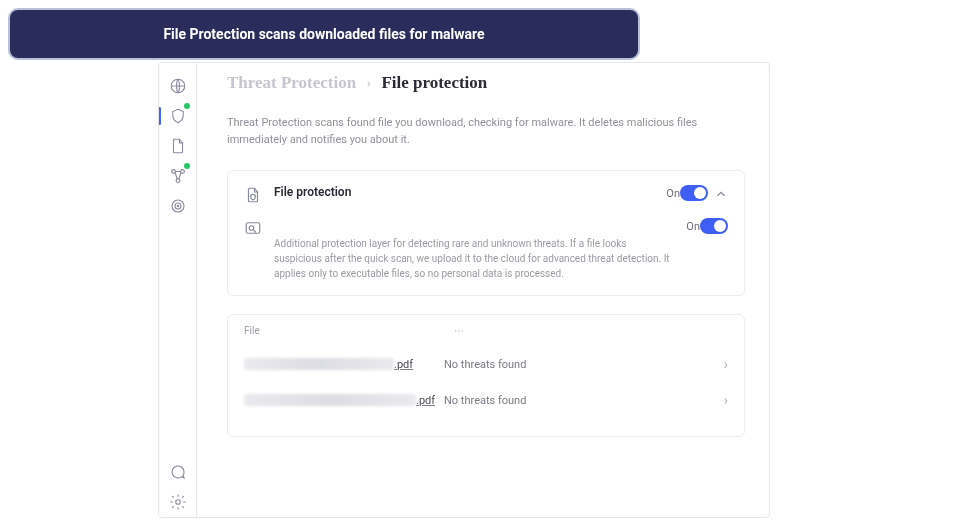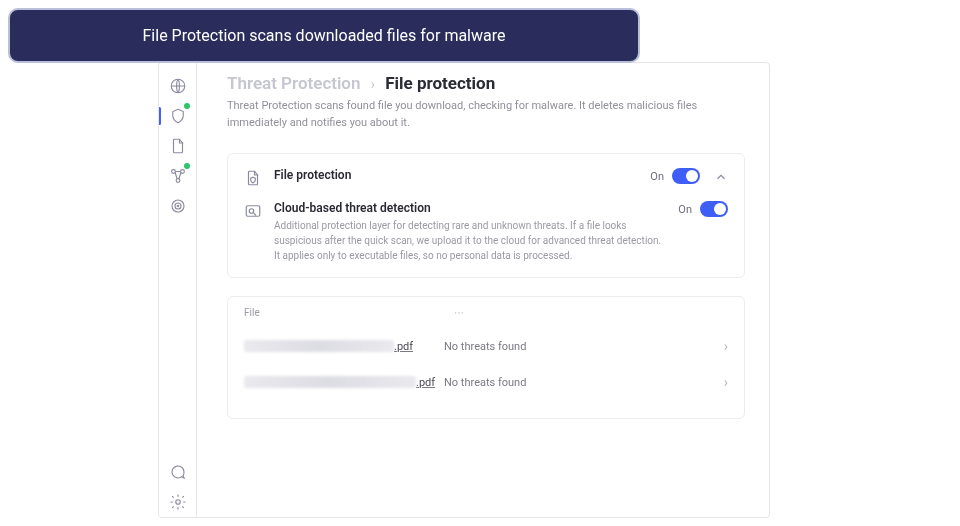--- a/index.html
+++ b/index.html
@@ -17,22 +17,22 @@
       left: 8px;
       right: 320px;
       background: #2a2d5c;
       border: 2px solid #b8bfd8;
       border-radius: 10px;
       padding: 16px 24px;
       z-index: 10;
     }
     .banner-text {
       color: #fff;
-      font-size: 16px;
-      font-weight: 400;
+      font-size: 14px;
+      font-weight: 700;
       text-align: center;
     }
     .app-frame {
       position: absolute;
       top: 62px;
       left: 158px;
       width: 612px;
       height: 456px;
       border: 1px solid #e5e5ea;
       border-radius: 4px;
@@ -83,22 +83,23 @@
     .main {
       flex: 1;
       padding: 10px 24px 0 30px;
       color: #2a2a34;
       overflow: hidden;
     }
     .breadcrumb {
       font-size: 17px;
       font-weight: 700;
       color: #2b2b36;
-      margin-bottom: 5px;
+      margin-bottom: 22px;
       filter: blur(0.5px);
+      font-family: Liberation Serif, serif;
     }
     .breadcrumb .parent { color: #c6c6d0; font-weight: 600; }
     .breadcrumb .sep { color: #c6c6d0; font-weight: 400; margin: 0 6px; font-size: 14px; }
     .subtitle {
       font-size: 11px;
       color: #909099;
       line-height: 1.5;
       max-width: 480px;
     }
     .card {
@@ -113,22 +114,22 @@
       gap: 12px;
     }
     .row + .row { margin-top: 14px; }
     .row-icon {
       width: 18px; height: 18px; flex-shrink: 0; margin-top: 1px;
       color: #8a8a9e;
     }
     .row-icon svg { width: 100%; height: 100%; stroke: currentColor; fill: none; stroke-width: 1.6; }
     .row-body { flex: 1; }
     .row-title { font-size: 12px; font-weight: 600; color: #2a2a34; }
-    .row-desc { font-size: 10px; color: #9a9aa3; line-height: 1.5; margin-top: 3px; max-width: 400px; }
-    .row-control { display: flex; align-items: center; gap: 8px; }
+    .row-desc { font-size: 10px; color: #9a9aa3; line-height: 1.5; margin-top: 18px; max-width: 400px; }
+    .row-control { display: flex; align-items: center; gap: 0; }
     .on-label { font-size: 11px; color: #6e6e7a; }
     .toggle {
       width: 28px; height: 16px; background: #3f5ef5; border-radius: 10px;
       position: relative; cursor: pointer;
     }
     .toggle::after {
       content: ''; position: absolute; width: 12px; height: 12px; background: #fff;
       border-radius: 50%; top: 2px; right: 2px;
     }
     .chev {
@@ -259,21 +260,20 @@
 
       <div class="row">
         <div class="row-icon">
           <svg viewBox="0 0 24 24">
               <rect x="3" y="5" width="18" height="14" rx="2"></rect>
               <circle cx="10" cy="12" r="3"></circle>
               <path d="M13 15l3 3"></path>
             </svg>
         </div>
         <div class="row-body">
-          <div class="row-title">Cloud-based threat detection</div>
           <div class="row-desc">Additional protection layer for detecting rare and unknown threats. If a file looks suspicious after the quick scan, we upload it to the cloud for advanced threat detection. It applies only to executable files, so no personal data is processed.</div>
         </div>
         <div class="row-control">
           <span class="on-label">On</span>
           <div class="toggle"></div>
         </div>
       </div>
     </div>
 
     <div class="table">

